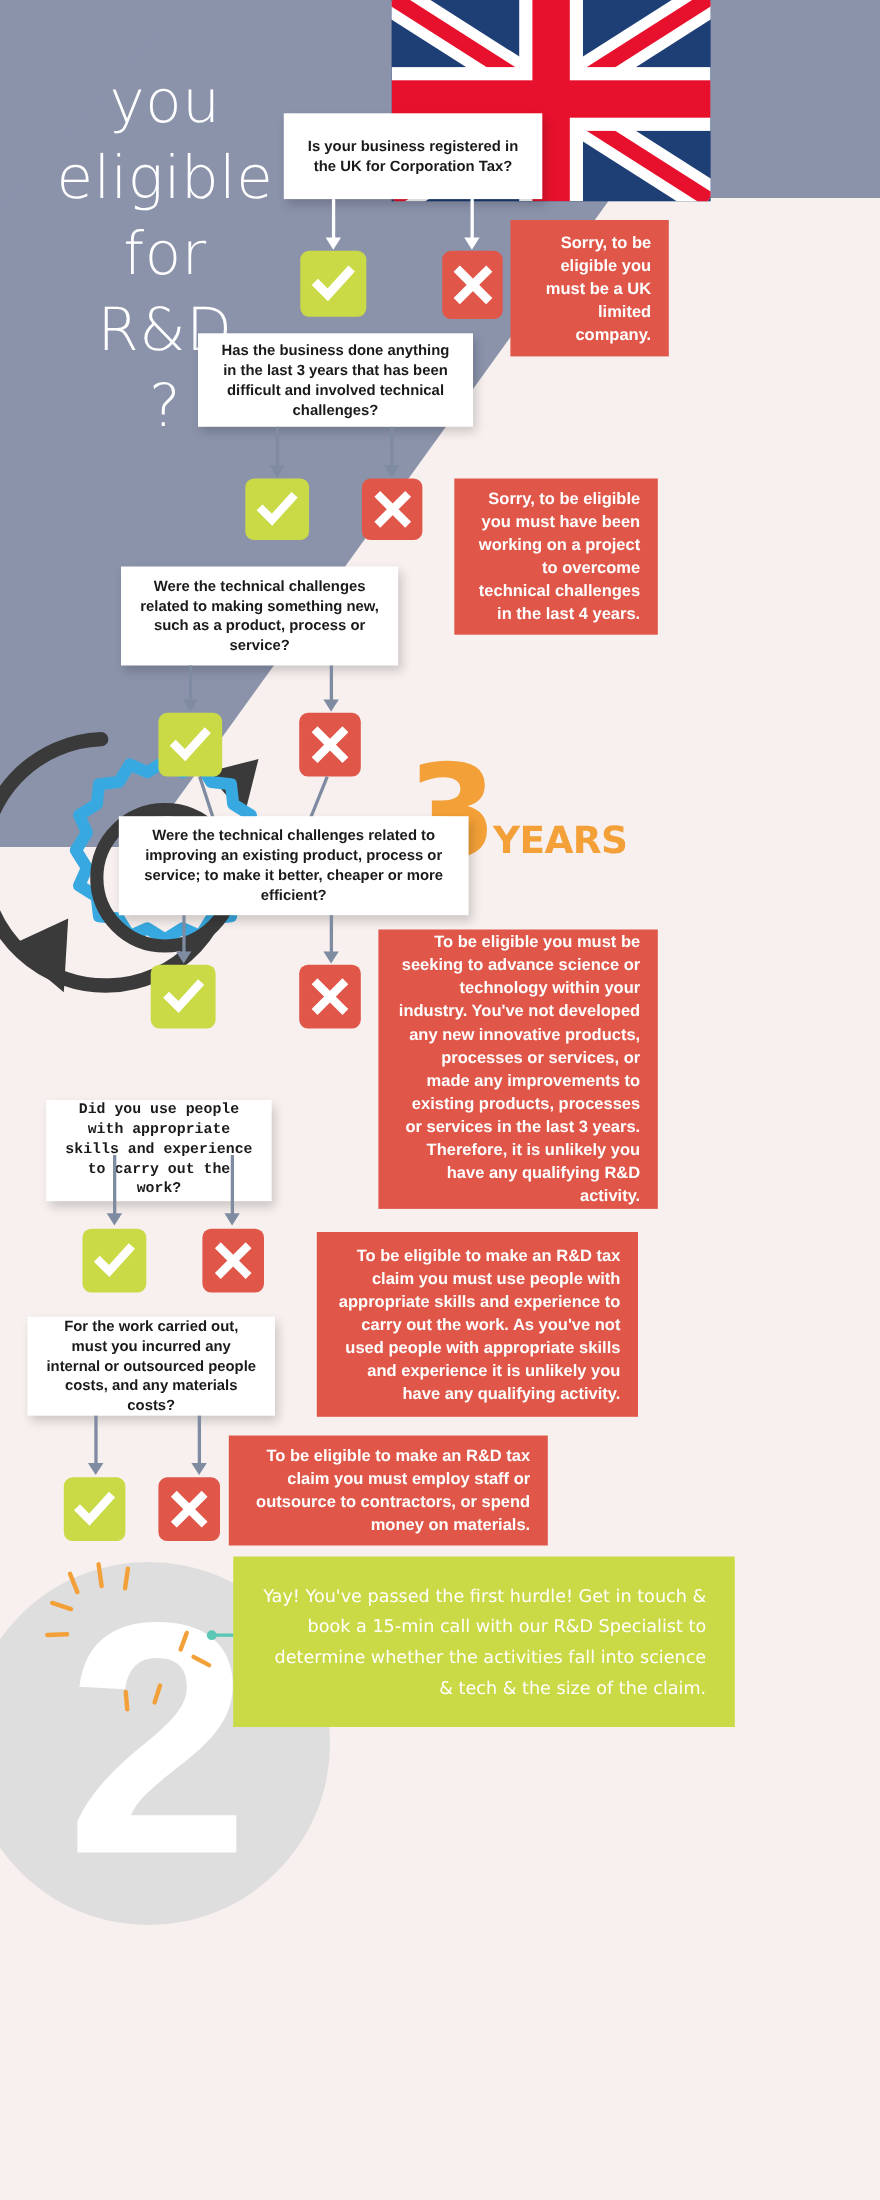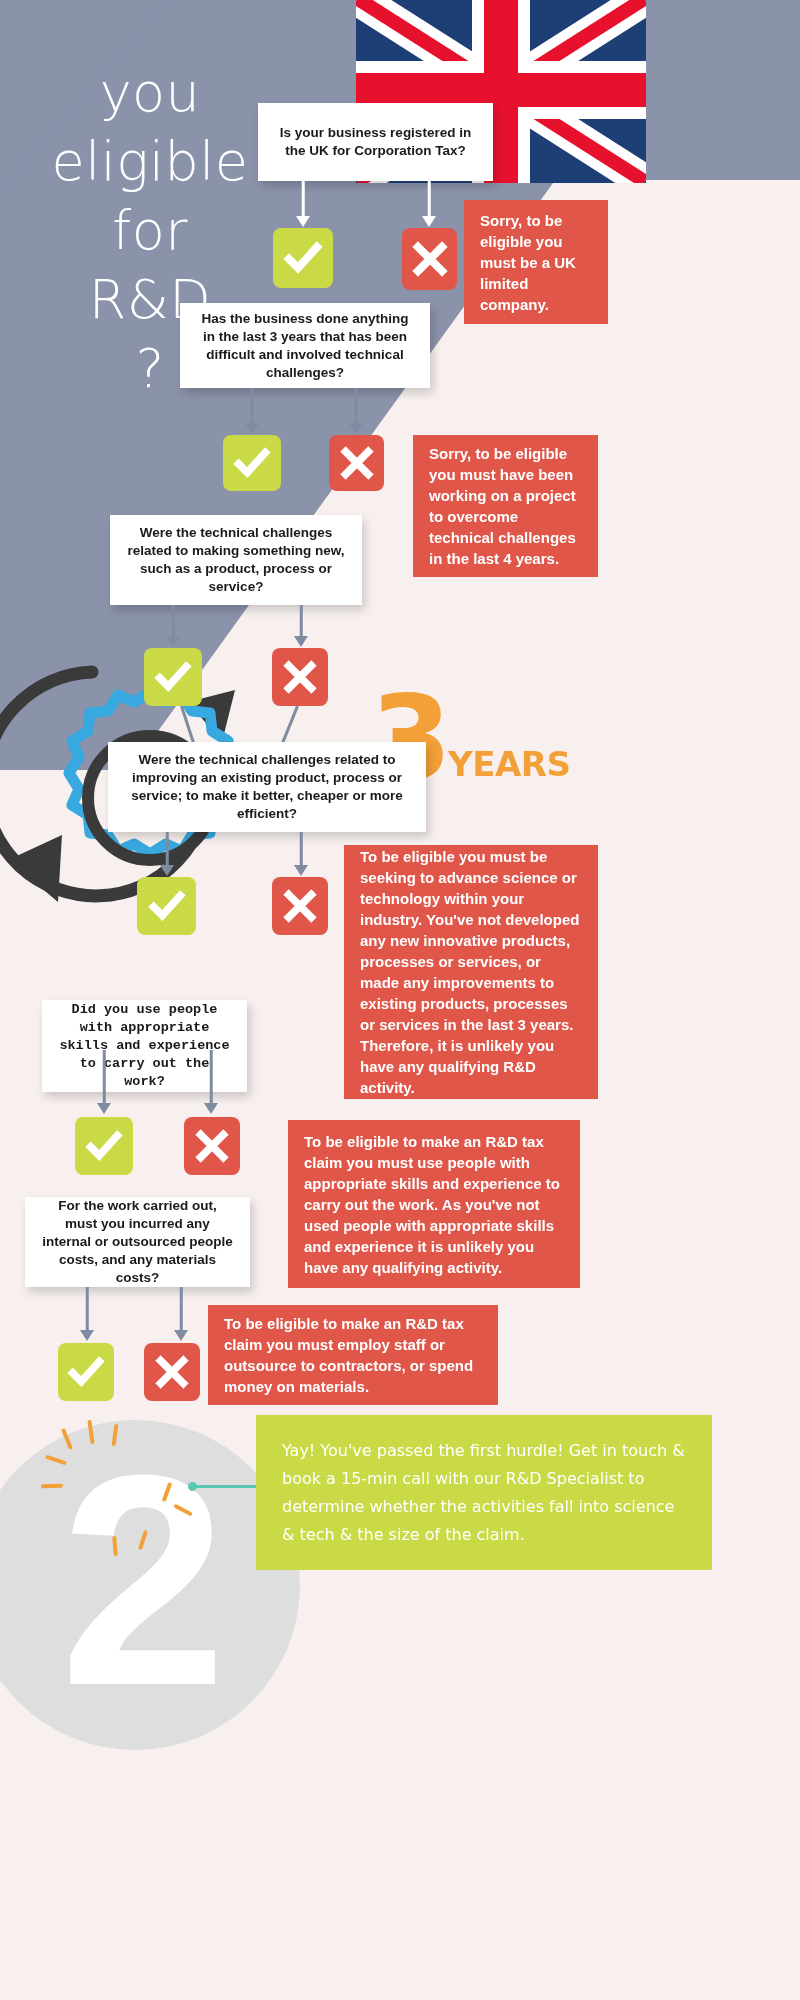--- a/index.html
+++ b/index.html
@@ -111,21 +111,21 @@
   }
   .tile.yes { background: #cada46; }
   .tile.no  { background: #e0574a; }
   .tile svg { display: block; }
 
   
   .msg {
     position: absolute;
     color: #ffffff;
     font-weight: bold;
-    text-align: left;
+    text-align: right;
     font-size: 15px;
     line-height: 21px;
     padding: 14px 16px;
     display: flex;
     align-items: center;
     justify-content: center;
   }
   .msg.red   { background: #e0574a; }
   .msg.green { background: #cada46; color: #ffffff;
                font-weight: normal; font-size: 16px; line-height: 28px;
@@ -400,13 +400,13 @@
   <div class="spark" style="left:-4px; top:64px; width:22px; height:4px;  transform:rotate(-2deg);"></div>
   <div class="spark" style="left:120px;top:62px; width:4px;  height:20px; transform:rotate(20deg);"></div>
   <div class="spark" style="left:128px;top:88px; width:20px; height:4px;  transform:rotate(28deg);"></div>
   <div class="spark" style="left:96px; top:110px;width:4px;  height:20px; transform:rotate(18deg);"></div>
   <div class="spark" style="left:68px; top:116px;width:4px;  height:20px; transform:rotate(-5deg);"></div>
 </div>
 <div class="yes-arrow-dot" style="left:188px; top:1482px;"></div>
 <div class="yes-arrow-line" style="left:196px; top:1485px; width:66px;"></div>
 <div class="yes-arrow-head" style="left:260px; top:1480px;"></div>
 
-<div class="msg green" style="left:212px; top:1415px; width:456px; height:155px; padding:36px 26px;margin-left:44px;">Yay! You've passed the first hurdle! Get in touch &amp; book a 15-min call with our R&amp;D Specialist to determine whether the activities fall into science &amp; tech &amp; the size of the claim.</div>
+<div class="msg green" style="left:212px; top:1415px; width:456px; height:155px; padding:36px 26px;">Yay! You've passed the first hurdle! Get in touch &amp; book a 15-min call with our R&amp;D Specialist to determine whether the activities fall into science &amp; tech &amp; the size of the claim.</div>
 
 </body></html>

